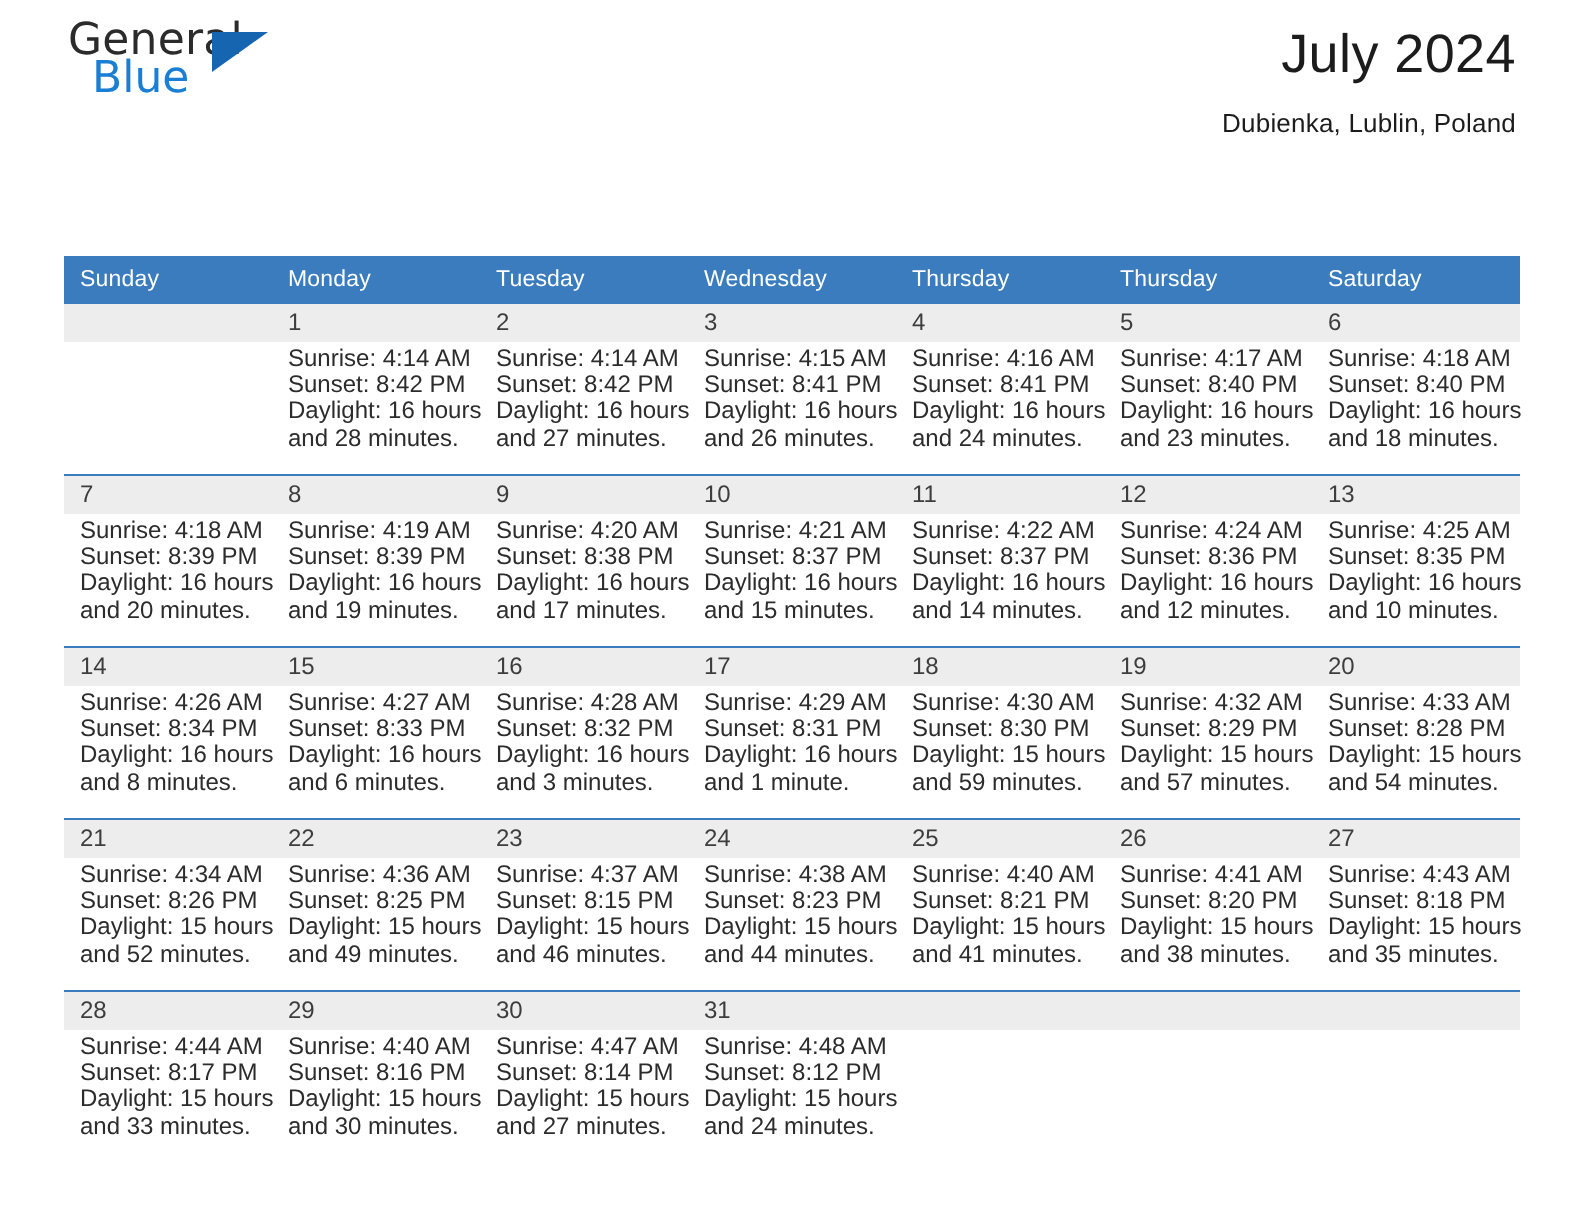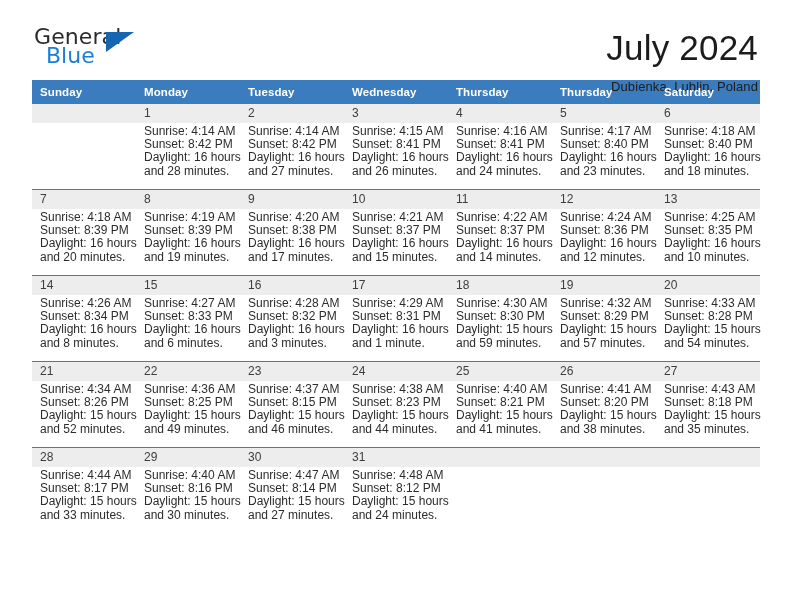--- a/index.html
+++ b/index.html
@@ -15,22 +15,22 @@
     width: 792px;
     height: 612px;
     padding: 0;
   }
 
   
   .top {
     display: flex;
     align-items: flex-start;
     justify-content: space-between;
-    padding: 26px 34px 0 34px;
-    height: 80px;
+    padding: 10px 34px 0 34px;
+    height: 128px;
   }
   .logo {
     position: relative;
     width: 120px;
     height: 56px;
     line-height: 1;
   }
   .logo-general {
     font-size: 22px;
     color: #2b2b2b;
@@ -54,21 +54,21 @@
     height: 0;
     border-left: 28px solid #1565b0;
     border-bottom: 20px solid transparent;
   }
 
   .titles {
     text-align: right;
     padding-top: 2px;
   }
   .cal-title {
-    font-size: 35px;
+    font-size: 27px;
     font-weight: normal;
     color: #1c1c1c;
     line-height: 1.15;
     letter-spacing: 0.2px;
   }
   .cal-subtitle {
     font-size: 13px;
     color: #1c1c1c;
     margin-top: 11px;
     letter-spacing: 0.1px;
@@ -80,21 +80,21 @@
   }
   table.cal {
     width: 728px;
     border-collapse: collapse;
     table-layout: fixed;
   }
   table.cal th {
     background: #3a7cbd;
     color: #ffffff;
     font-size: 11.5px;
-    font-weight: bold;
+    font-weight: normal;
     text-align: left;
     padding: 6px 0 6px 8px;
     height: 22px;
     letter-spacing: 0.1px;
   }
   table.cal td {
     vertical-align: top;
     padding: 0;
     border-top: 1px solid #3a7cbd;
     width: 104px;

